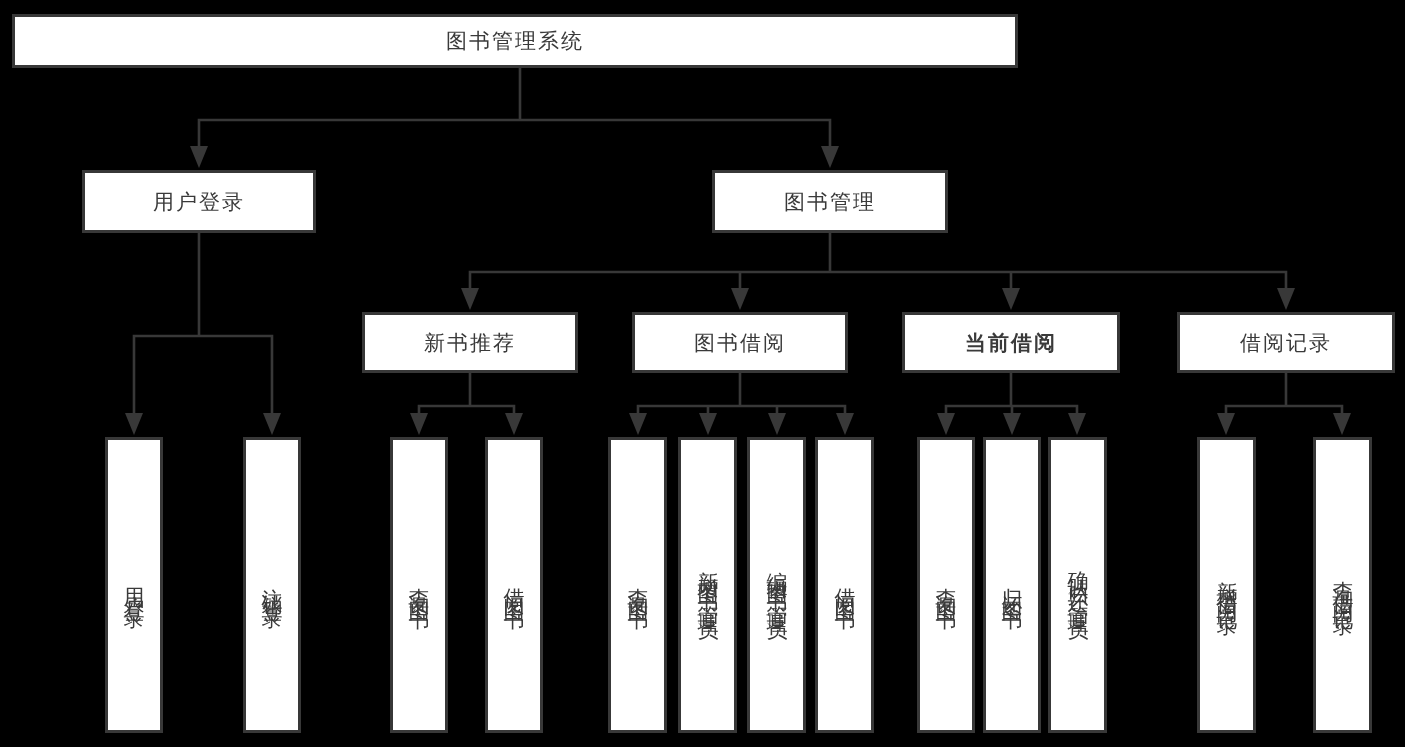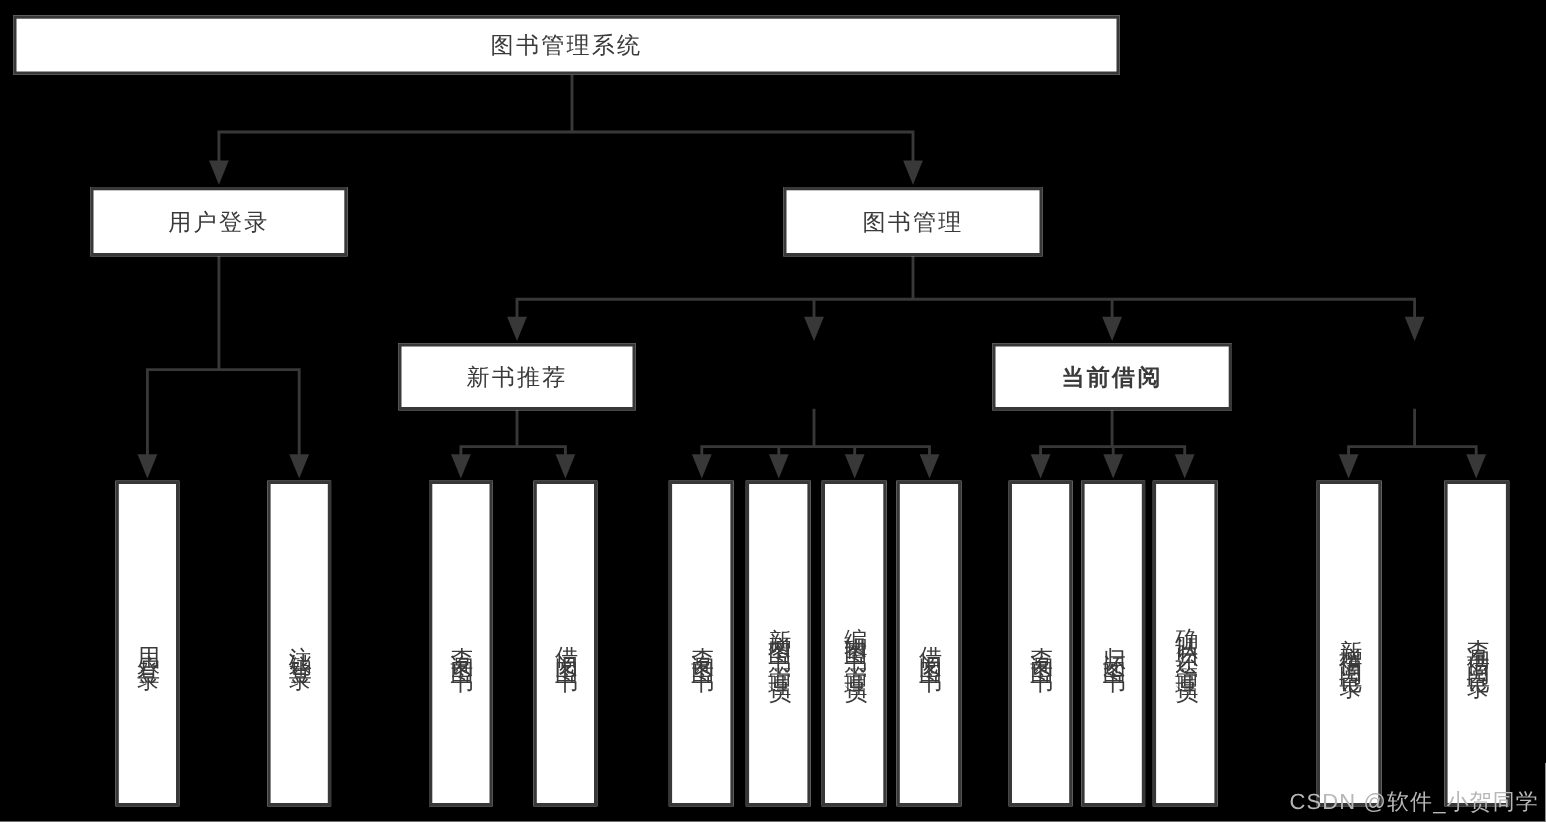--- a/index.html
+++ b/index.html
@@ -89,34 +89,35 @@
       <polygon points="1226,435 1217,413 1235,413" fill="#383838"></polygon>
       <polygon points="1342,435 1333,413 1351,413" fill="#383838"></polygon>
     </svg>
 
   <div class="box" style="left:12px; top:14px; width:1006px; height:54px;">图书管理系统</div>
 
   <div class="box" style="left:82px; top:170px; width:234px; height:63px;">用户登录</div>
   <div class="box" style="left:362px; top:312px; width:216px; height:61px;">新书推荐</div>
 
   <div class="box" style="left:712px; top:170px; width:236px; height:63px;">图书管理</div>
+  <div class="box" style="left:632px; top:312px; width:216px; height:61px;">图书借阅</div>
   <div class="box" style="left:902px; top:312px; width:218px; height:61px;font-weight:bold;">当前借阅</div>
+  <div class="box" style="left:1177px; top:312px; width:218px; height:61px;">借阅记录</div>
 
   <div class="vbox" style="left:105px; top:437px; width:58px; height:296px;">用户登录</div>
   <div class="vbox" style="left:243px; top:437px; width:58px; height:296px;">注销登录</div>
 
   <div class="vbox" style="left:390px; top:437px; width:58px; height:296px;">查询图书</div>
   <div class="vbox" style="left:485px; top:437px; width:58px; height:296px;">借阅图书</div>
 
   <div class="vbox" style="left:608px; top:437px; width:59px; height:296px;">查询图书</div>
   <div class="vbox" style="left:678px; top:437px; width:59px; height:296px;">新增图书（管理员）</div>
   <div class="vbox" style="left:747px; top:437px; width:59px; height:296px;">编辑图书（管理员）</div>
   <div class="vbox" style="left:815px; top:437px; width:59px; height:296px;">借阅图书</div>
 
   <div class="vbox" style="left:917px; top:437px; width:58px; height:296px;">查询图书</div>
   <div class="vbox" style="left:983px; top:437px; width:58px; height:296px;">归还图书</div>
   <div class="vbox" style="left:1048px; top:437px; width:59px; height:296px;">确认归还（管理员）</div>
 
   <div class="vbox" style="left:1197px; top:437px; width:59px; height:296px;">新增借阅记录</div>
   <div class="vbox" style="left:1313px; top:437px; width:59px; height:296px;">查询借阅记录</div>
 
-  <div id="watermark">CSDN @软件_小贺同学</div>
 </div>
 
 </body></html>

